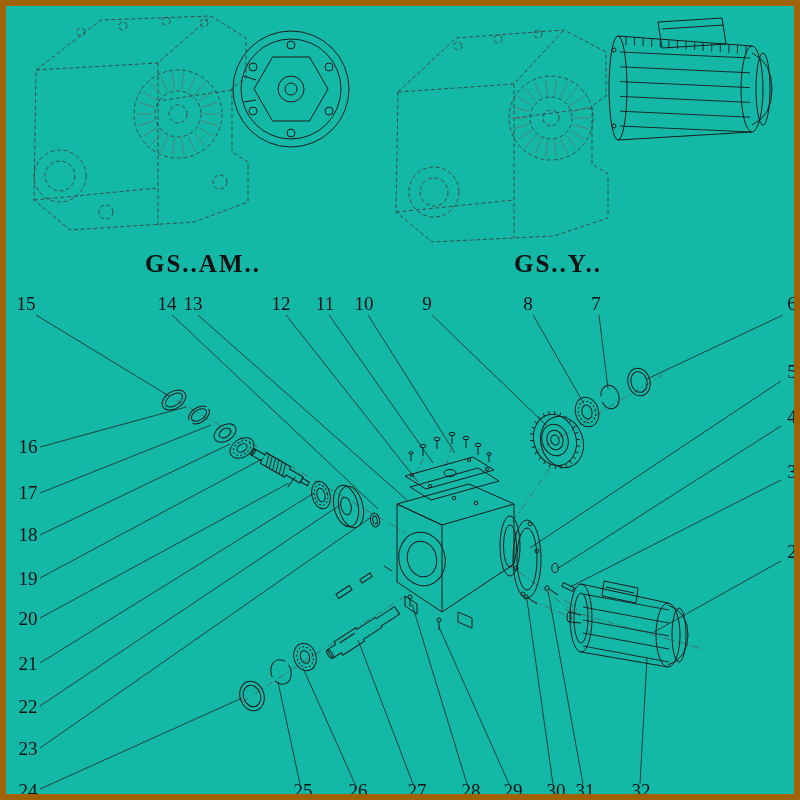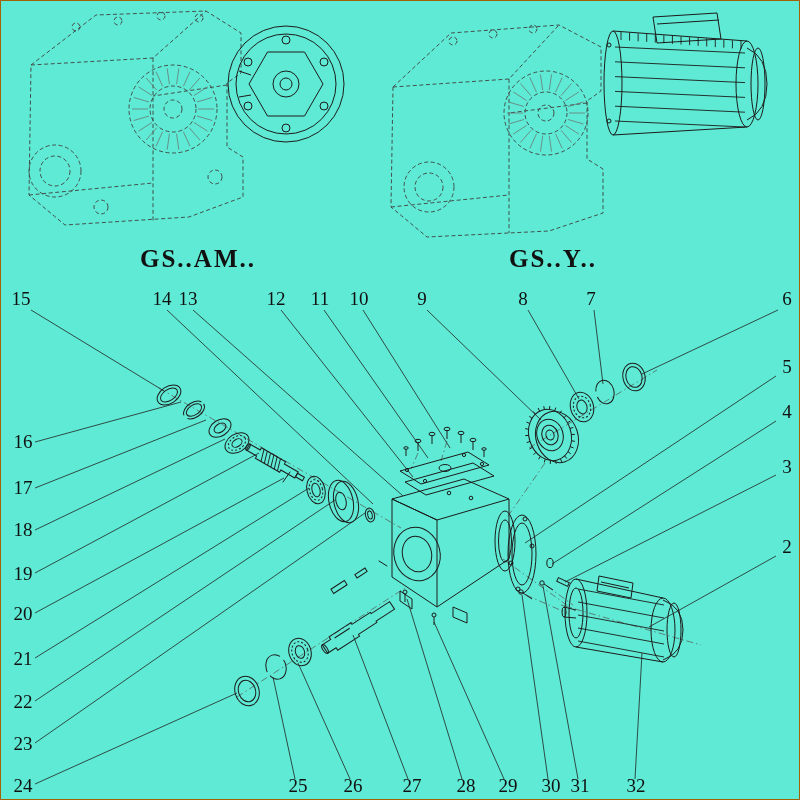--- a/index.html
+++ b/index.html
@@ -1,16 +1,16 @@
 <!DOCTYPE html>
 <html><head>
 <meta charset="utf-8">
 <style>
   html,body{margin:0;padding:0;background:#fff;}
-  .stage{width:800px;height:800px;background:#5eead4;box-sizing:border-box;border:1px solid #a16207;position:relative;overflow:hidden;}
+  .stage{width:800px;height:800px;background:#14b8a6;box-sizing:border-box;border:6px solid #a16207;position:relative;overflow:hidden;}
   svg{display:block;}
   
   .ghost path,.ghost circle,.ghost ellipse{fill:none;stroke:#3f3f3f;stroke-width:0.9;stroke-dasharray:4 2.6;}
   
   .solid path,.solid ellipse,.solid circle,.solid rect,.solid line{fill:none;stroke:#1c1c1c;stroke-width:1;}
   .axis path{stroke:#555;stroke-width:0.7;stroke-dasharray:7 3 1.5 3;fill:none;}
   .tickring line{stroke:#6a6a6a;stroke-width:0.7;}
   .teethring line{stroke:#1c1c1c;stroke-width:1;}
   .tickrow line{stroke:#1c1c1c;stroke-width:0.9;}
   .callout-line{stroke:#222;stroke-width:0.8;}

